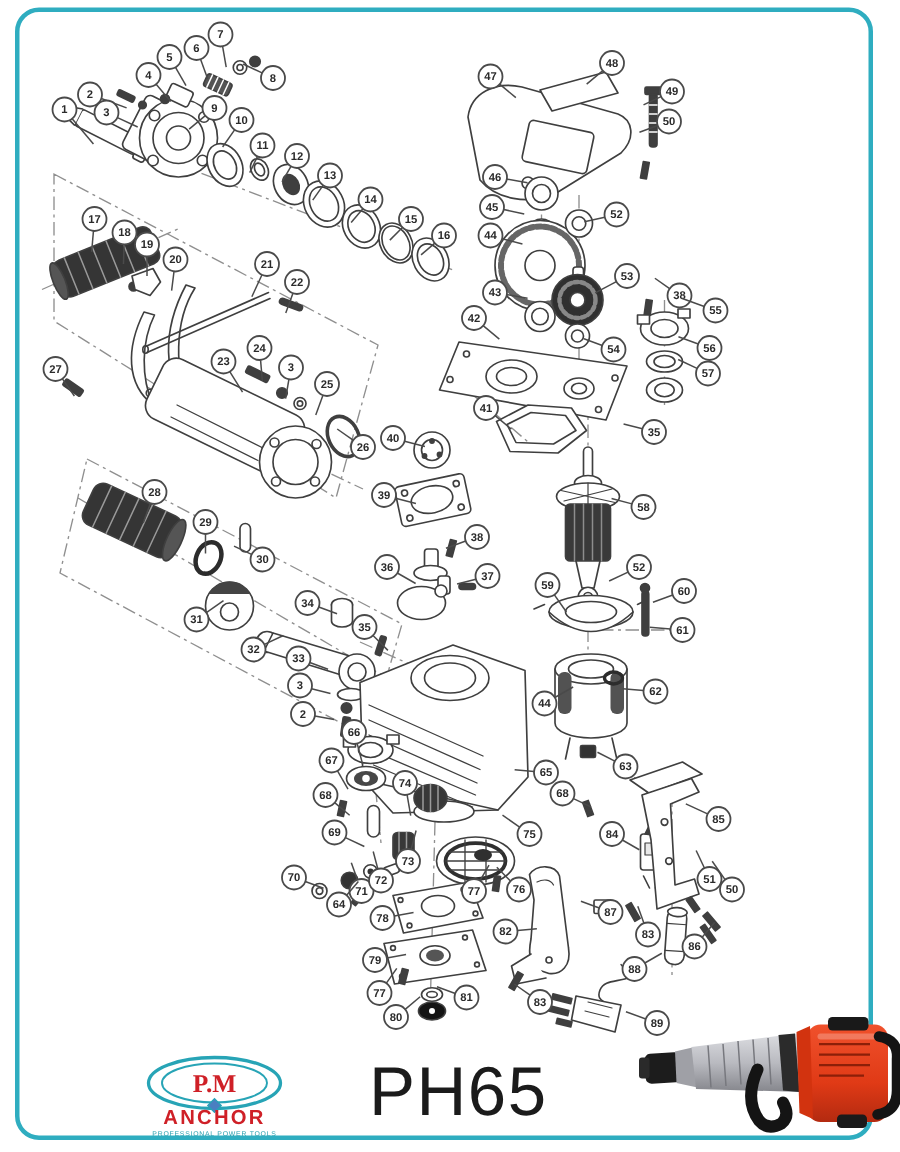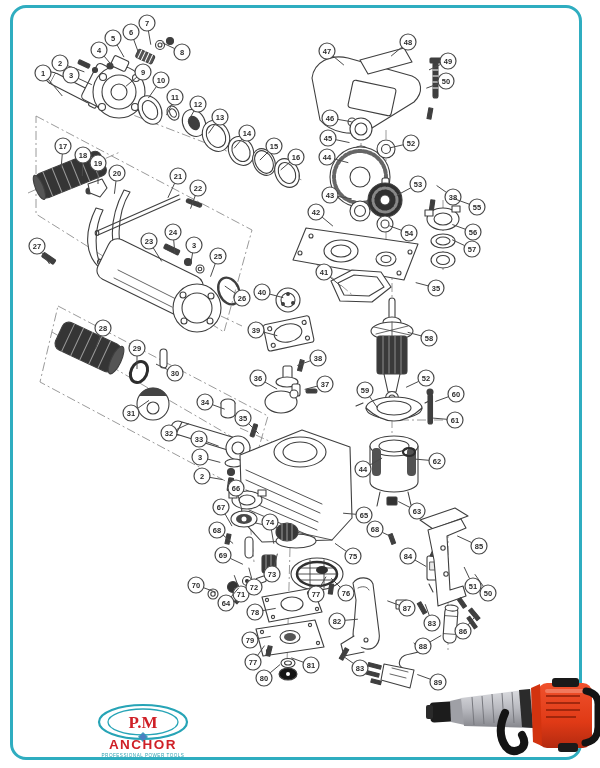--- a/index.html
+++ b/index.html
@@ -963,13 +963,14 @@
     <ellipse cx="47" cy="26" rx="44" ry="17" fill="none" stroke="#27a4b6" stroke-width="2.2"></ellipse>
     <ellipse cx="47" cy="26" rx="35" ry="13" fill="none" stroke="#27a4b6" stroke-width="1.3"></ellipse>
     <text class="logo-pm" x="47" y="32">P.M</text>
     <g transform="translate(47,41) rotate(45)">
       <rect x="-3.2" y="-3.2" width="6.4" height="6.4" fill="#4a7fc1" stroke="#27a4b6" stroke-width="0.8"></rect>
     </g>
     <text class="logo-anchor" x="47" y="53">ANCHOR</text>
     <text class="logo-tag" x="47" y="61">PROFESSIONAL POWER TOOLS</text>
   </svg>
 
+  <div class="model-title">PH65</div>
 </div>
 
 </body></html>

